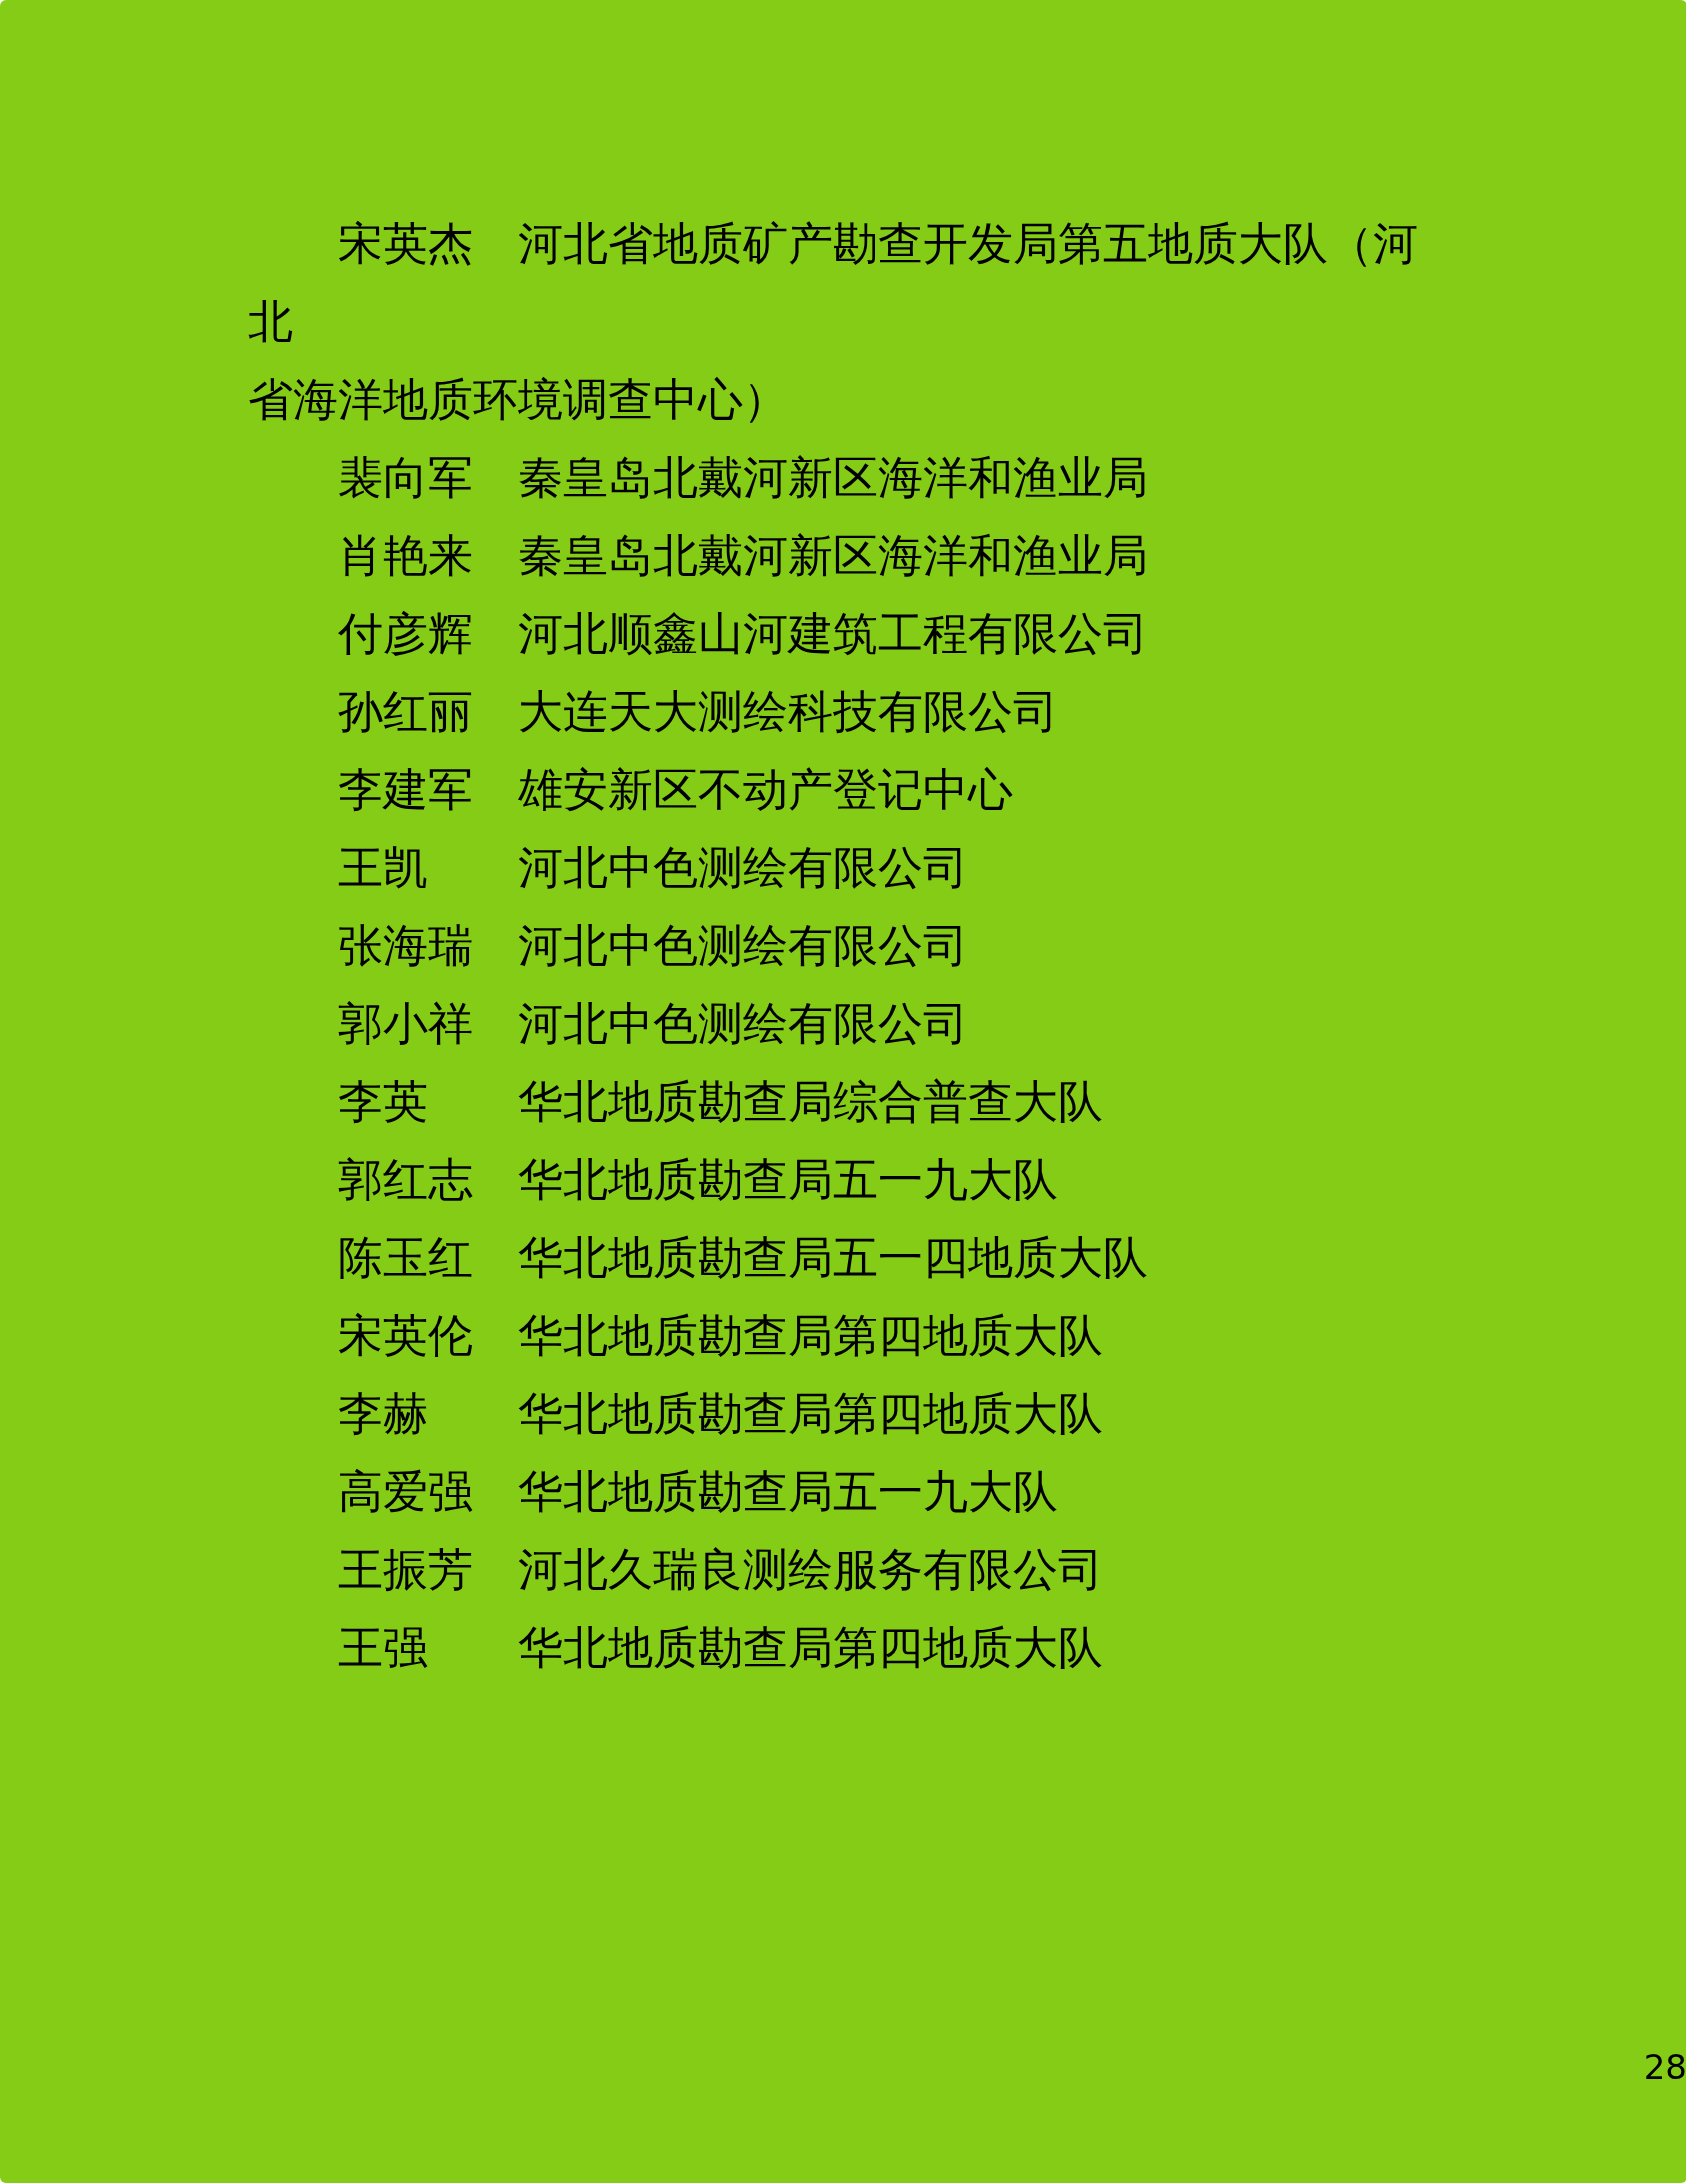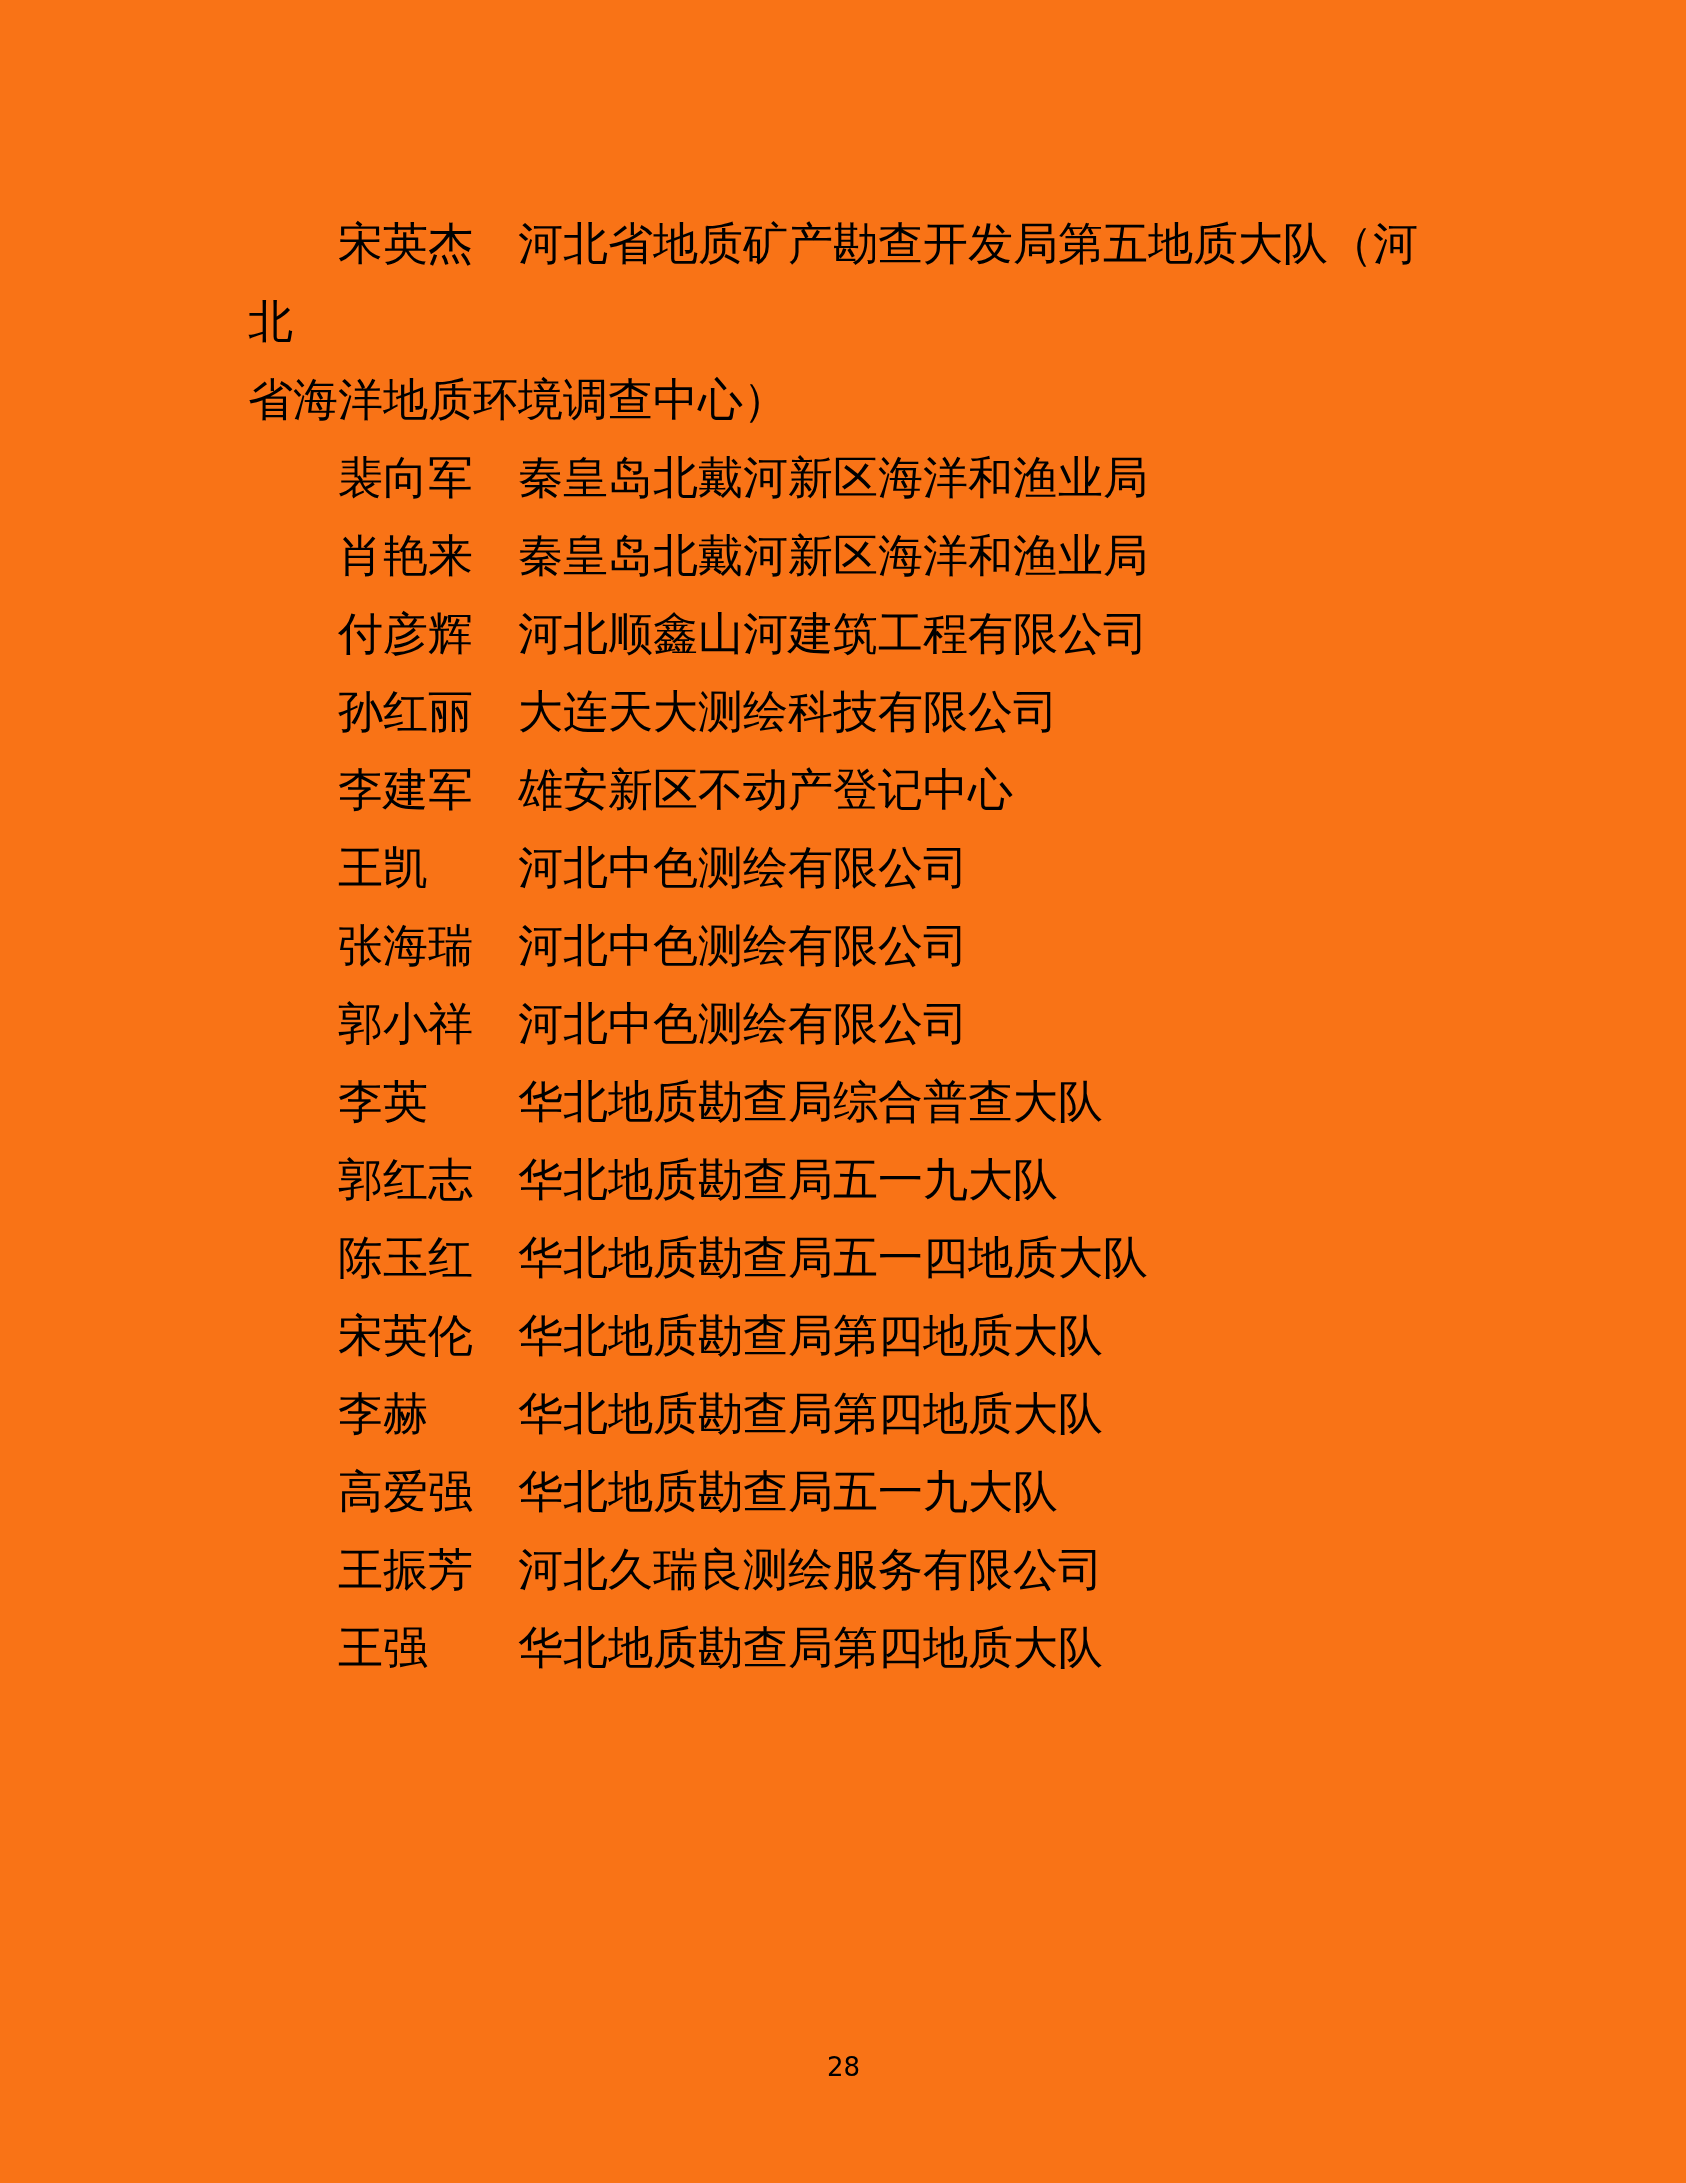--- a/index.html
+++ b/index.html
@@ -11,21 +11,22 @@
     height: 2183px;
     background: #ffffff;
     position: relative;
     overflow: hidden;
     font-family: "DejaVu Serif", "Liberation Serif", serif;
     color: #000000;
   }
   .page {
     position: absolute;
     inset: 0;
-    background: #f97316;
+    background: #84cc16;
+    border-radius: 6px;
   }
   .content {
     position: absolute;
     left: 248px;
     top: 205px;
     width: 1193px;
   }
   .entry {
     margin: 0;
     padding: 0;
@@ -41,23 +42,23 @@
     vertical-align: baseline;
   }
   .org {
     white-space: pre-line; 
   }
   .page-number {
     position: absolute;
     top: 2048px;
     left: 0;
     width: 1687px;
-    text-align: center;
+    text-align: right;
     font-family: "DejaVu Sans", "Liberation Sans", sans-serif;
-    font-size: 26px;
+    font-size: 34px;
     line-height: 38px;
   }
 </style>
 </head>
 <body>
 
 <div class="page">
 
   <div class="content">
     <p class="entry"><span class="name">宋英杰</span><span class="org">河北省地质矿产勘查开发局第五地质大队（河北

